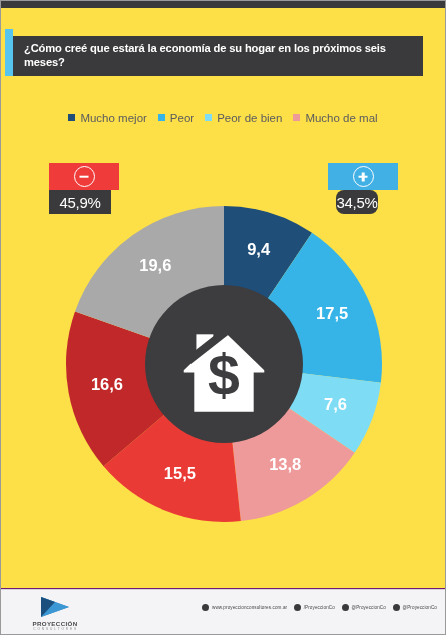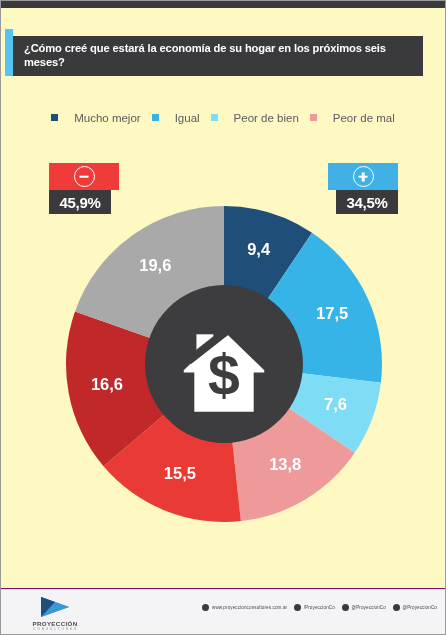--- a/index.html
+++ b/index.html
@@ -25,21 +25,21 @@
     left: 0; top: 0;
     width: 446px;
     height: 7px;
     background: #3a3a3c;
   }
   #canvas {
     position: absolute;
     left: 0; top: 7px;
     width: 444px;
     height: 580px;
-    background: #fef9c3;
+    background: #fde047;
     border-bottom: 3px solid #701a75;
   }
   
   #title-wrap {
     position: absolute;
     left: 4px;
     top: 21px;
     width: 426px;
     height: 47px;
   }
@@ -76,21 +76,21 @@
   .legend-row {
     display: flex;
     justify-content: center;
     align-items: center;
     gap: 11px;
     height: 17px;
   }
   .legend-item {
     display: flex;
     align-items: center;
-    gap: 16px;
+    gap: 5px;
   }
   .legend-swatch {
     width: 7px;
     height: 7px;
     display: block;
   }
   .legend-label {
     font-size: 11.5px;
     color: #5b5b5f;
     line-height: 12px;
@@ -132,29 +132,29 @@
   .badge-value-box {
     background: #3a3a3c;
     height: 24px;
     display: flex;
     align-items: center;
     justify-content: center;
   }
   .badge-value {
     color: #ffffff;
     font-size: 15px;
-    font-weight: bold;
+    font-weight: normal;
     letter-spacing: -0.3px;
   }
   #badge-negative { left: 48px; top: 155px; }
   #badge-negative .badge-icon-box { background: #ef3b39; }
   #badge-negative .badge-value-box { width: 62px; margin-left: 0px; }
   #badge-positive { left: 327px; top: 155px; }
   #badge-positive .badge-icon-box { background: #41b0e4; }
-  #badge-positive .badge-value-box { width: 62px; margin-left: 8px; }
+  #badge-positive .badge-value-box { width: 42px; margin-left: 8px; border-radius: 8px; }
 
   
   #donut-wrap {
     position: absolute;
     left: 63px;
     top: 196px;
     width: 320px;
     height: 320px;
   }
   #donut-svg { display: block; }
@@ -248,29 +248,29 @@
     </div>
 
     <div id="legend">
       <div class="legend-row" id="legend-row-1">
           <div class="legend-item">
             <span class="legend-swatch" style="background: rgb(31, 78, 121);"></span>
             <span class="legend-label">Mucho mejor</span>
           </div>
           <div class="legend-item">
             <span class="legend-swatch" style="background: rgb(54, 180, 232);"></span>
-            <span class="legend-label">Igual</span>
+            <span class="legend-label">Peor</span>
           </div>
           <div class="legend-item">
             <span class="legend-swatch" style="background: rgb(127, 220, 245);"></span>
             <span class="legend-label">Peor de bien</span>
           </div>
           <div class="legend-item">
             <span class="legend-swatch" style="background: rgb(239, 154, 154);"></span>
-            <span class="legend-label">Peor de mal</span>
+            <span class="legend-label">Mucho de mal</span>
           </div>
         </div>
     </div>
 
     <div class="badge" id="badge-negative">
       <div class="badge-icon-box">
         <div class="badge-circle">
           <span class="bar-h"></span>
         </div>
       </div>

